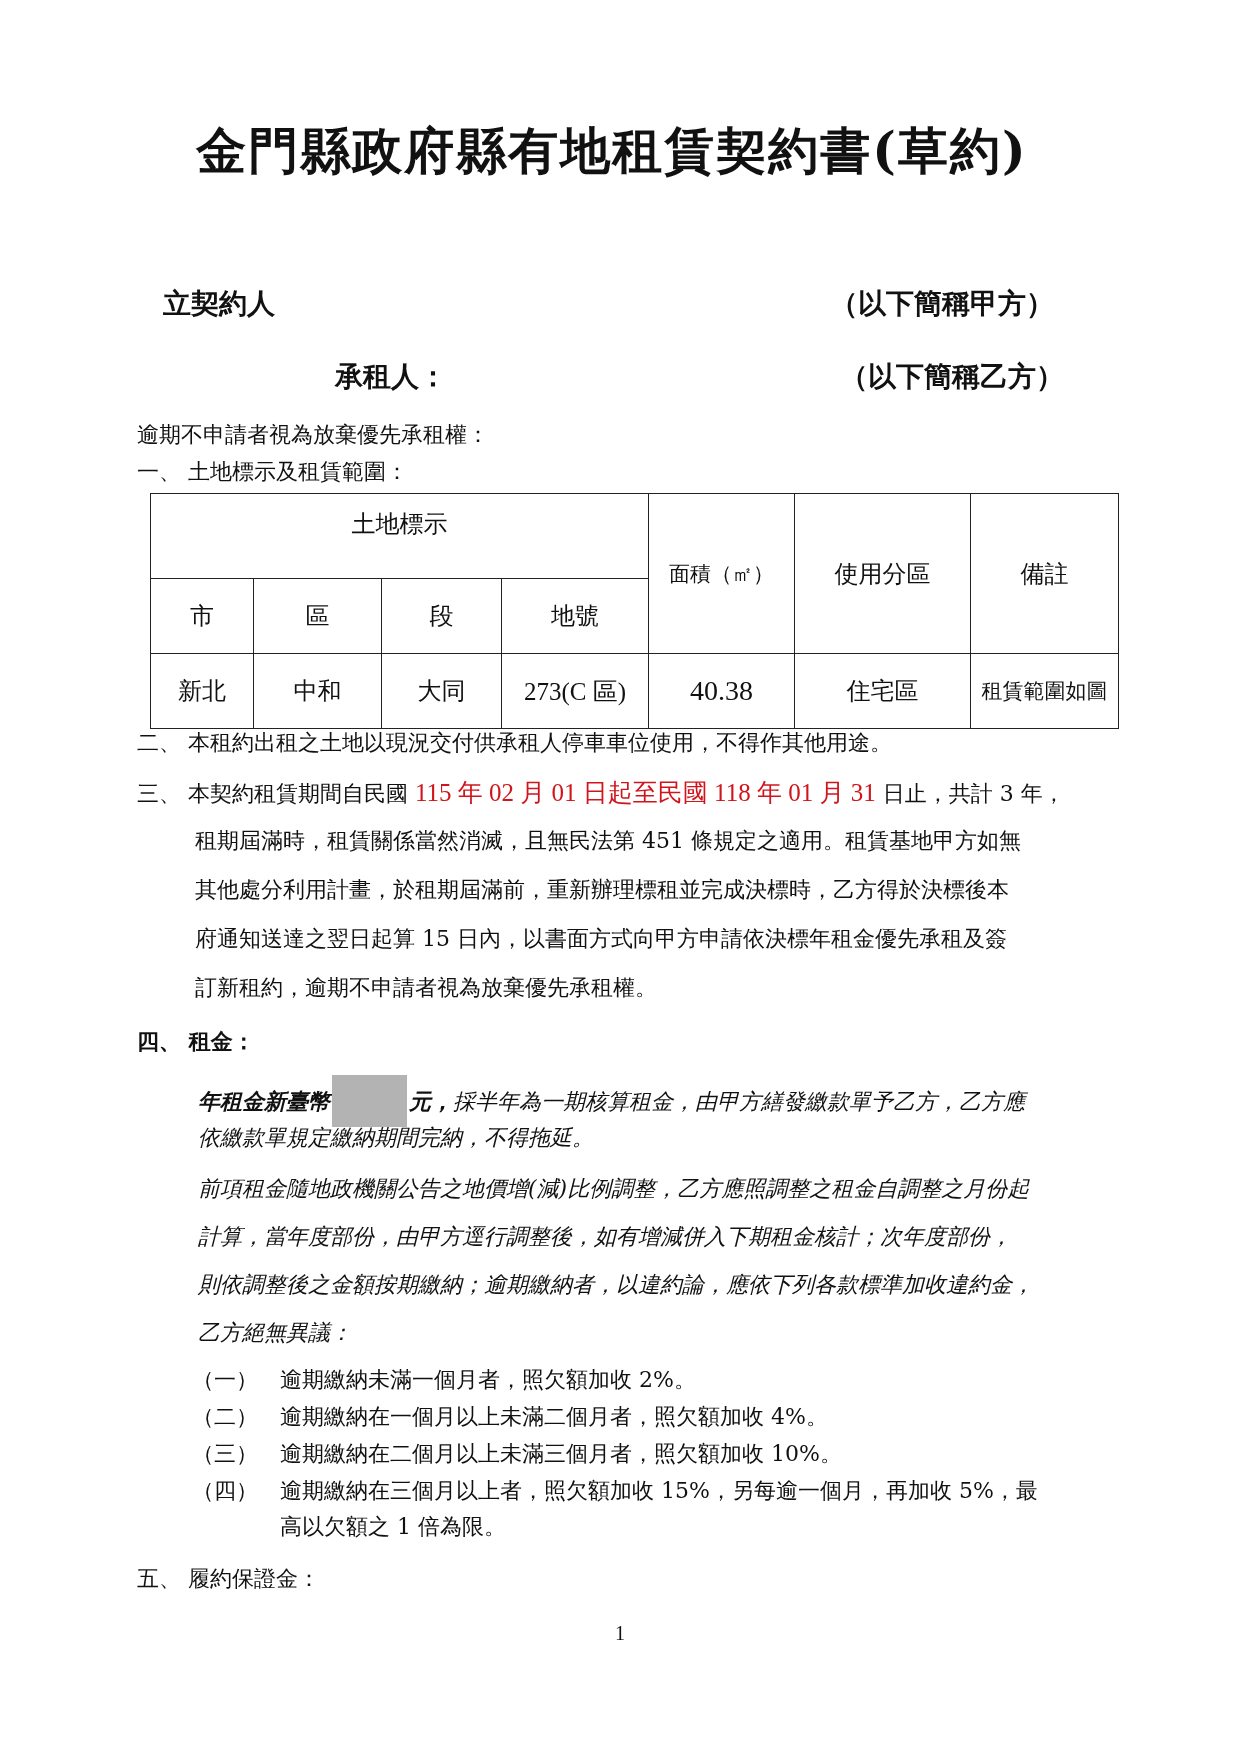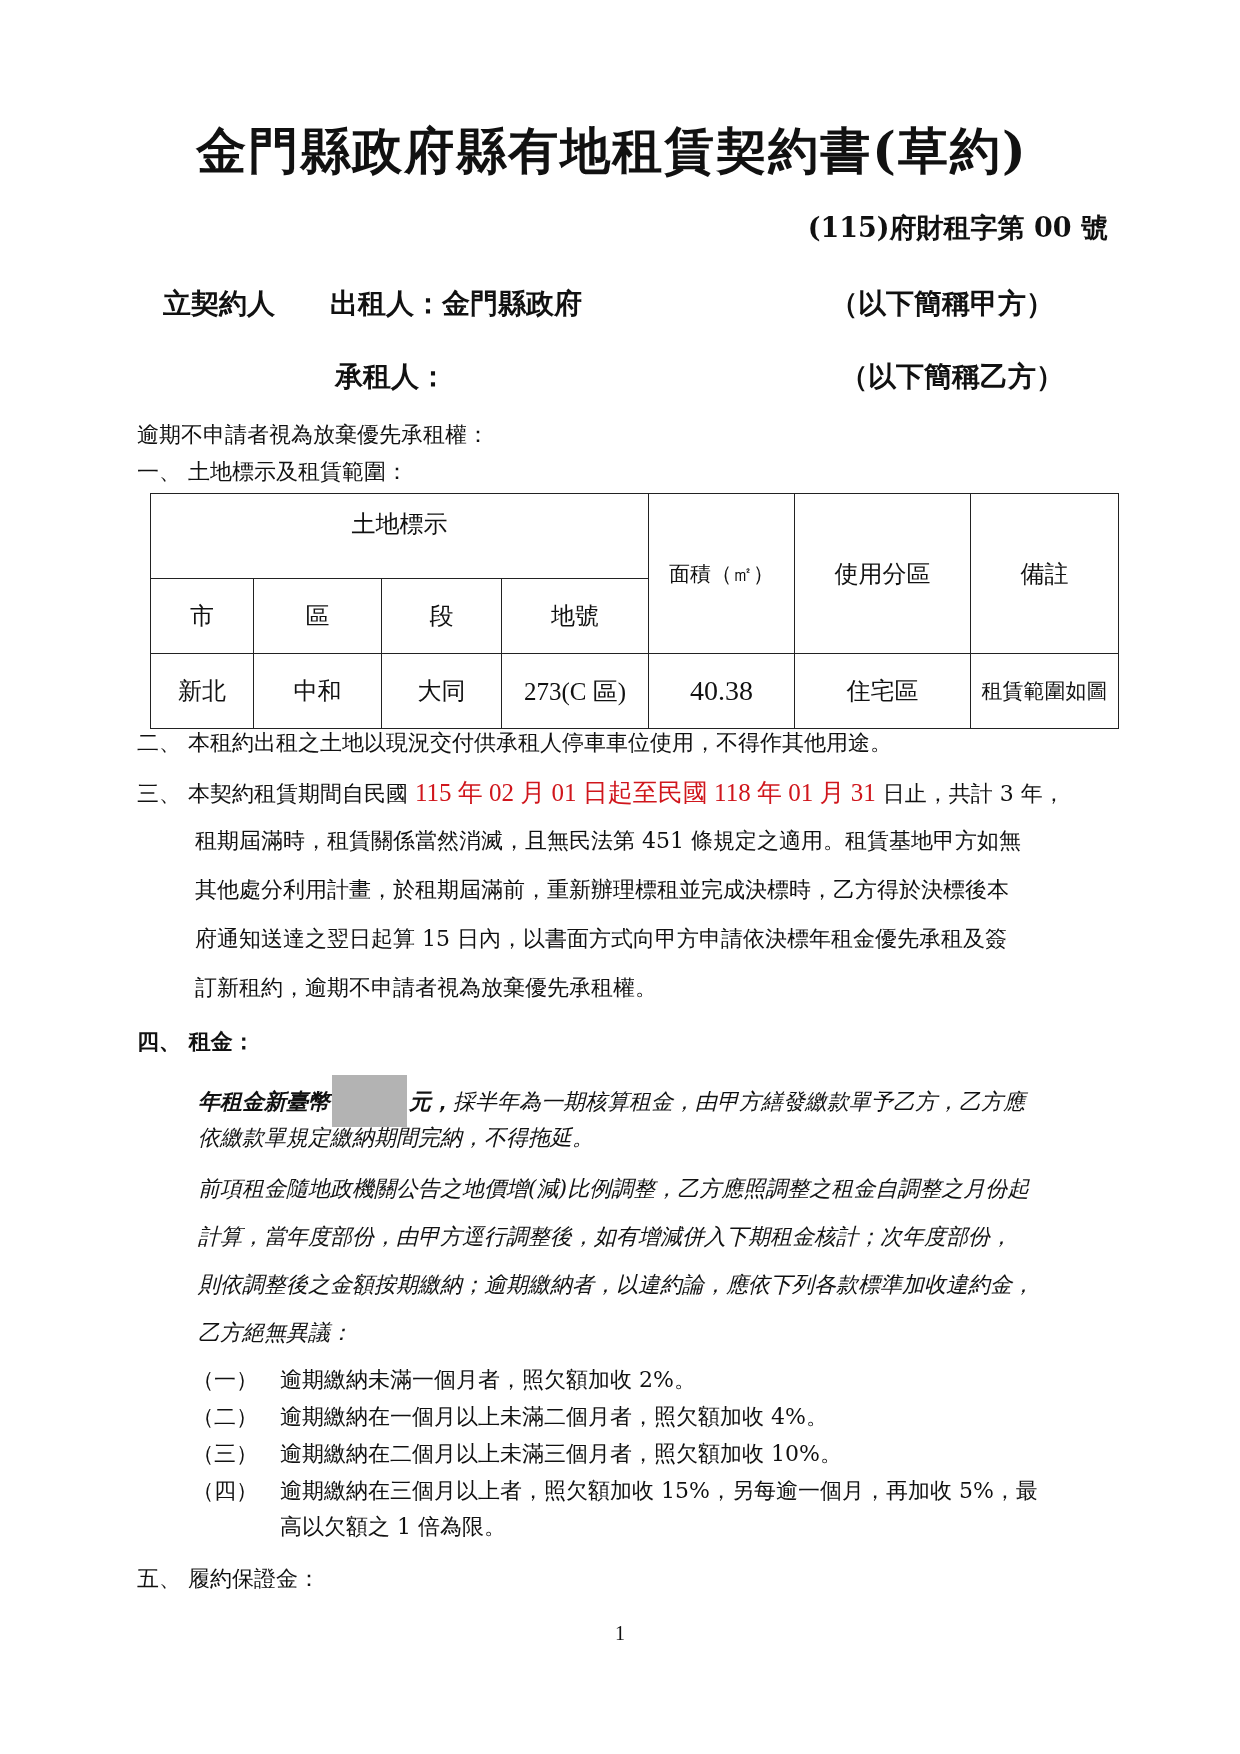--- a/index.html
+++ b/index.html
@@ -49,24 +49,22 @@
     .item { left: 192px; font-size: 22px; }
     .item-text { left: 280px; font-size: 22px; }
     .pageno { left: 0; width: 1240px; text-align: center; top: 1622px; font-size: 20px; font-family: "Liberation Serif", serif; }
   </style>
 </head>
 <body>
 
 <div class="page">
 
   <div class="abs title">金門縣政府縣有地租賃契約書(草約)</div>
-  <div class="abs docno">(115)府財租字第 00 號</div>
 
   <div class="abs party p-label">立契約人</div>
-  <div class="abs party p-lessor">出租人：金門縣政府</div>
   <div class="abs party p-lessor-alias">（以下簡稱甲方）</div>
   <div class="abs party p-lessee">承租人：</div>
   <div class="abs party p-lessee-alias">（以下簡稱乙方）</div>
 
   <div class="abs body-text intro">逾期不申請者視為放棄優先承租權：</div>
   <div class="abs body-text sec1">一、 土地標示及租賃範圍：</div>
 
   <table class="land">
     <colgroup>
       <col style="width:103px">

